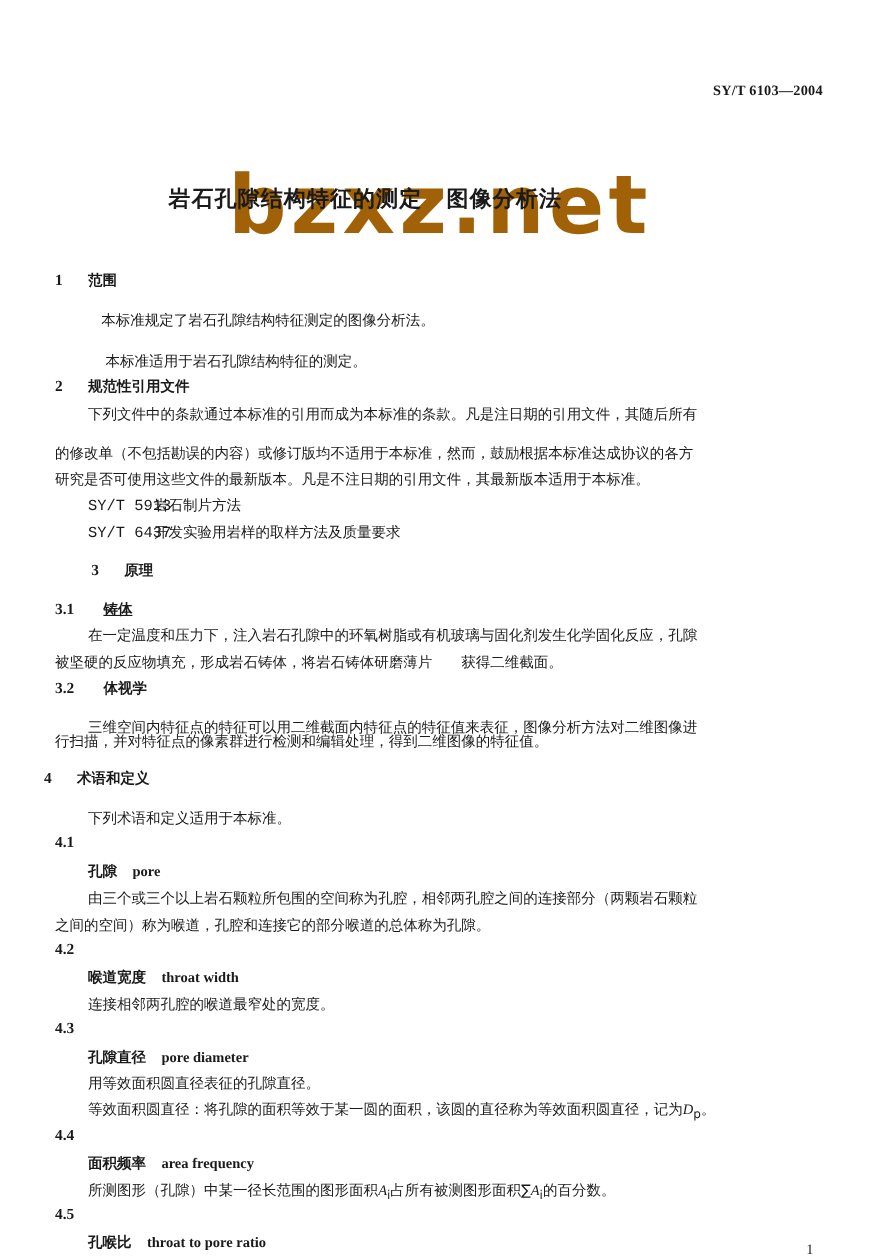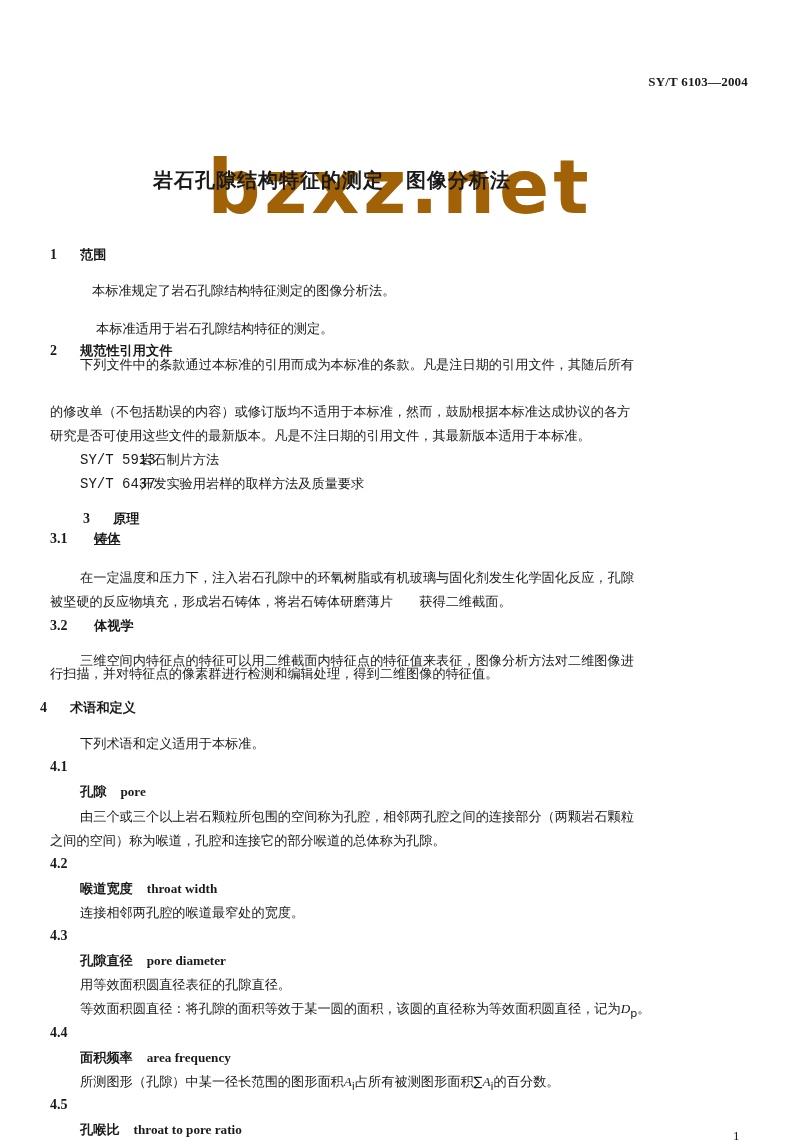--- a/index.html
+++ b/index.html
@@ -47,34 +47,34 @@
 
 <div class="line h" style="top:246px; left:50px;">
   <span class="num">1</span><span>范围</span>
 </div>
 <div class="line" style="top:282px; left:80px;margin-left:12px;">本标准规定了岩石孔隙结构特征测定的图像分析法。</div>
 <div class="line" style="top:306px; left:96px;margin-top:14px;">本标准适用于岩石孔隙结构特征的测定。</div>
 
 <div class="line h" style="top:342px; left:50px;">
   <span class="num">2</span><span>规范性引用文件</span>
 </div>
-<div class="line" style="top:356px; left:80px;">下列文件中的条款通过本标准的引用而成为本标准的条款。凡是注日期的引用文件，其随后所有</div>
+<div class="line" style="top:368px; left:80px;">下列文件中的条款通过本标准的引用而成为本标准的条款。凡是注日期的引用文件，其随后所有</div>
 <div class="line" style="top:403px; left:50px;">的修改单（不包括勘误的内容）或修订版均不适用于本标准，然而，鼓励根据本标准达成协议的各方</div>
 <div class="line" style="top:427px; left:50px;">研究是否可使用这些文件的最新版本。凡是不注日期的引用文件，其最新版本适用于本标准。</div>
 <div class="line" style="top:451px; left:80px;">
   <span class="code">SY/T 5913</span><span>岩石制片方法</span>
 </div>
 <div class="line" style="top:475px; left:80px;">
   <span class="code">SY/T 6437</span><span>开发实验用岩样的取样方法及质量要求</span>
 </div>
 
 <div class="line h" style="top:510px; left:50px;margin-left:33px;">
   <span class="num">3</span><span>原理</span>
 </div>
-<div class="line h" style="top:530px; left:50px;text-decoration:underline;">
+<div class="line h" style="top:545px; left:50px;text-decoration:underline;">
   <span class="sub">3.1</span><span>铸体</span>
 </div>
 <div class="line" style="top:569px; left:80px;">在一定温度和压力下，注入岩石孔隙中的环氧树脂或有机玻璃与固化剂发生化学固化反应，孔隙</div>
 <div class="line" style="top:593px; left:50px;">被坚硬的反应物填充，形成岩石铸体，将岩石铸体研磨薄片　　获得二维截面。</div>
 <div class="line h" style="top:617px; left:50px;">
   <span class="sub">3.2</span><span>体视学</span>
 </div>
 <div class="line" style="top:652px; left:80px;">三维空间内特征点的特征可以用二维截面内特征点的特征值来表征，图像分析方法对二维图像进</div>
 <div class="line" style="top:665px; left:50px;">行扫描，并对特征点的像素群进行检测和编辑处理，得到二维图像的特征值。</div>
 

